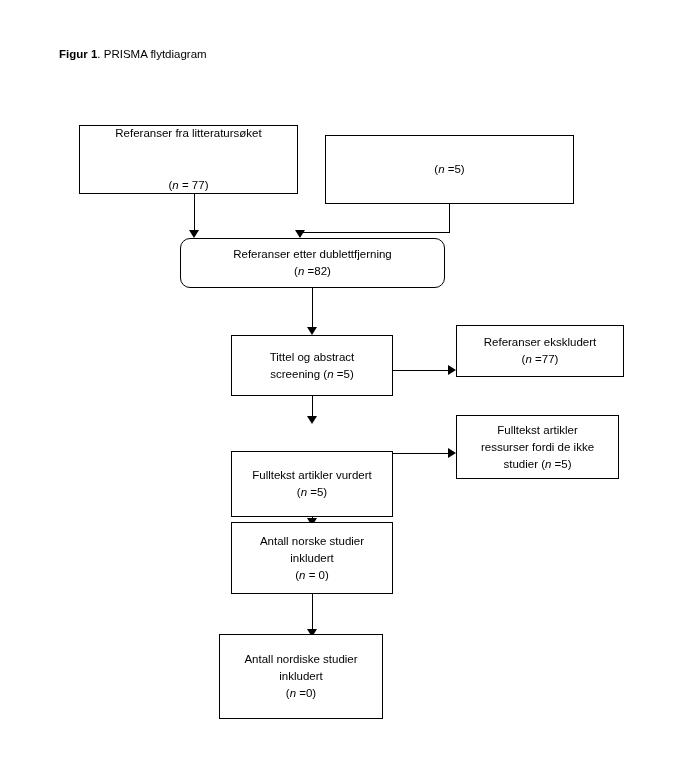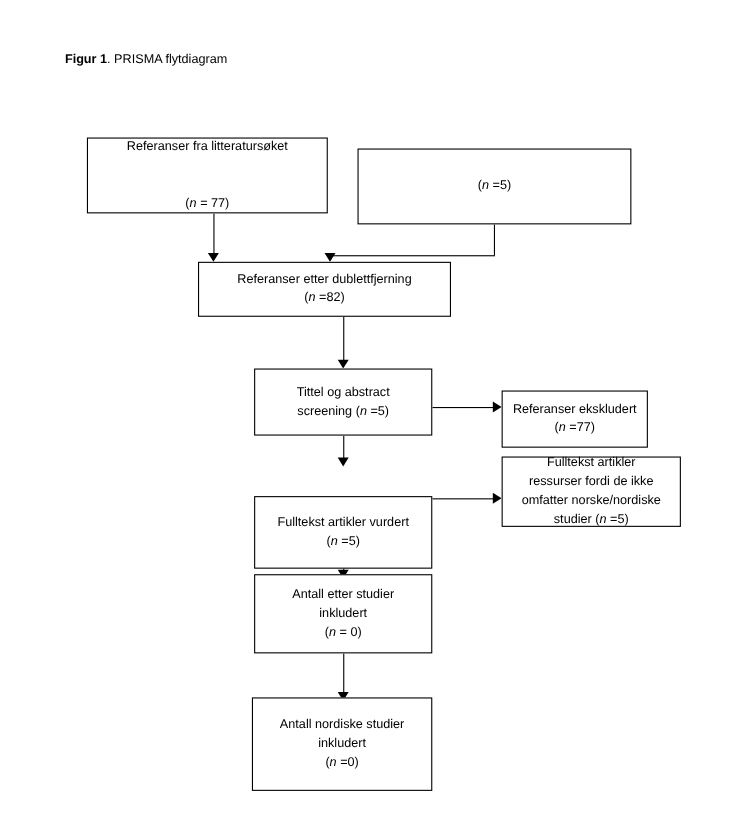--- a/index.html
+++ b/index.html
@@ -114,50 +114,49 @@
 
 <div class="box" style="left:79px; top:125px; width:219px; height:69px;gap:35px;">
   <span class="line">Referanser fra litteratursøket</span>
   <span class="line">(<i class="ital">n</i> = 77)</span>
 </div>
 
 <div class="box" style="left:325px; top:135px; width:249px; height:69px;">
   <span class="line">(<i class="ital">n</i> =5)</span>
 </div>
 
-<div class="box" style="left:180px; top:238px; width:230px; height:50px;">
+<div class="box" style="left:180px; top:238px; width:265px; height:50px;border-radius:10px;">
   <span class="line">Referanser etter dublettfjerning</span>
   <span class="line">(<i class="ital">n</i> =82)</span>
 </div>
 
 <div class="box" style="left:231px; top:335px; width:162px; height:61px;text-align:center;">
   <span class="line">Tittel og abstract</span>
   <span class="line">screening (<i class="ital">n</i> =5)</span>
 </div>
 
-<div class="box" style="left:456px; top:355px; width:133px; height:52px;">
+<div class="box" style="left:456px; top:325px; width:168px; height:52px;">
   <span class="line">Referanser ekskludert</span>
   <span class="line">(<i class="ital">n</i> =77)</span>
 </div>
 
 <div class="box" style="left:231px; top:421px; width:162px; height:66px;margin-top:30px;">
   <span class="line">Fulltekst artikler vurdert</span>
   <span class="line">(<i class="ital">n</i> =5)</span>
 </div>
 
 <div class="box" style="left:456px; top:415px; width:163px; height:64px;">
   <span class="line">Fulltekst artikler</span>
   <span class="line">ressurser fordi de ikke</span>
-  <span class="line">omfatter norske/nordiske</span>
   <span class="line">studier (<i class="ital">n</i> =5)</span>
 </div>
 
 <div class="box" style="left:231px; top:522px; width:162px; height:72px;">
-  <span class="line">Antall etter studier</span>
+  <span class="line">Antall norske studier</span>
   <span class="line">inkludert</span>
   <span class="line">(<i class="ital">n</i> = 0)</span>
 </div>
 
-<div class="box" style="left:229px; top:634px; width:164px; height:85px;">
+<div class="box" style="left:219px; top:634px; width:164px; height:85px;">
   <span class="line">Antall nordiske studier</span>
   <span class="line">inkludert</span>
   <span class="line">(<i class="ital">n</i> =0)</span>
 </div>
 
 </body></html>

